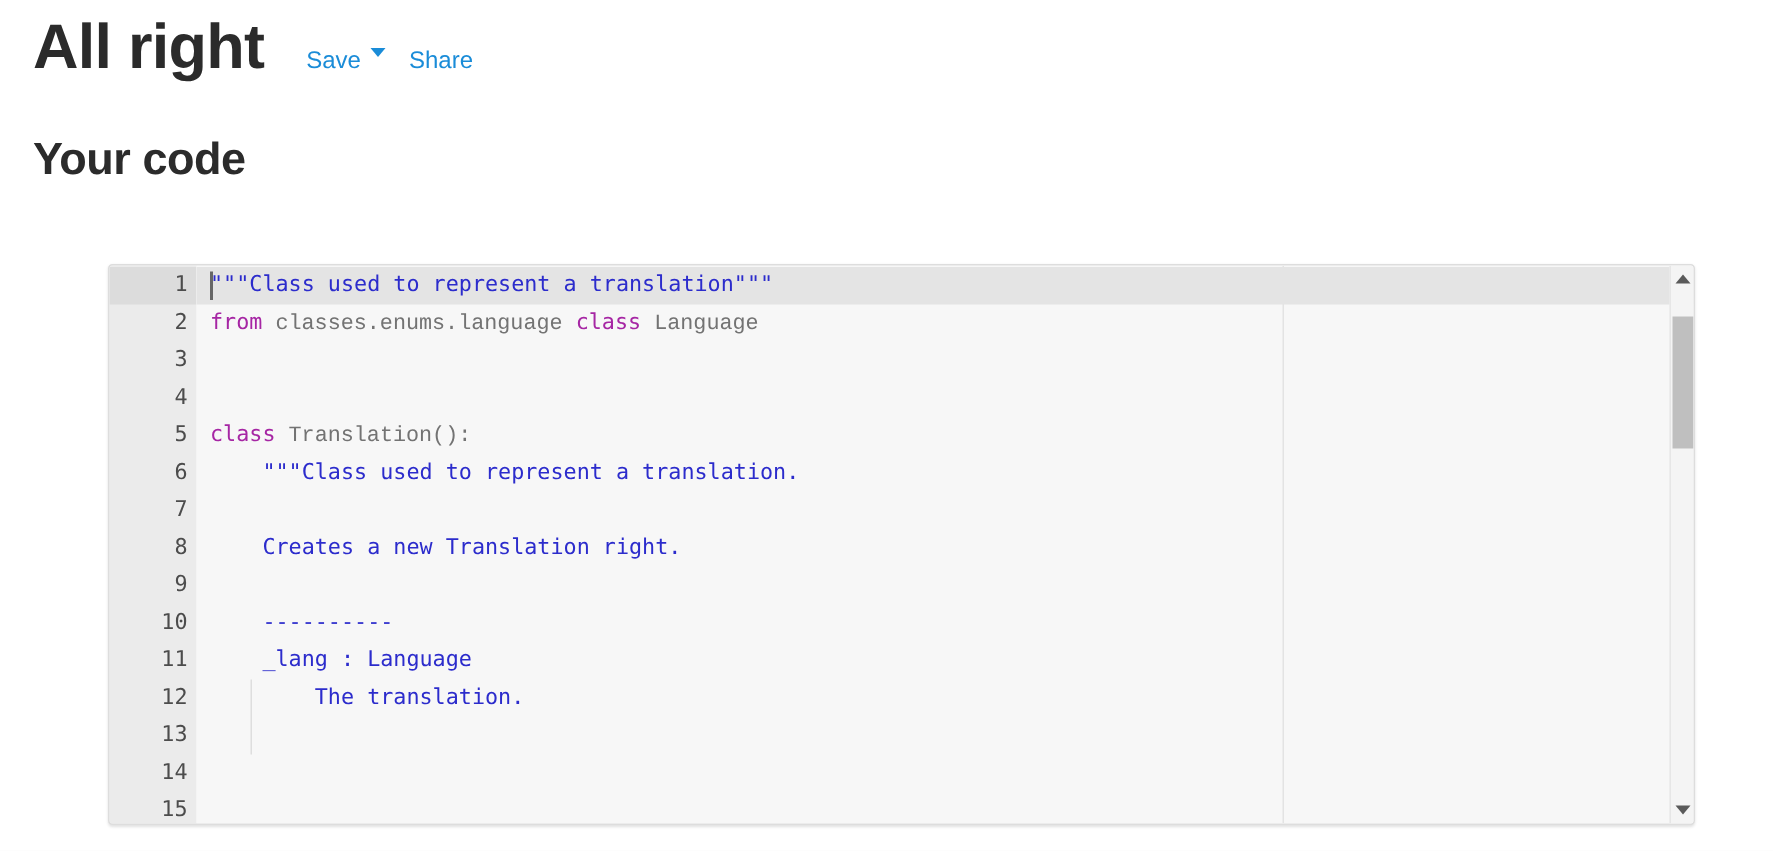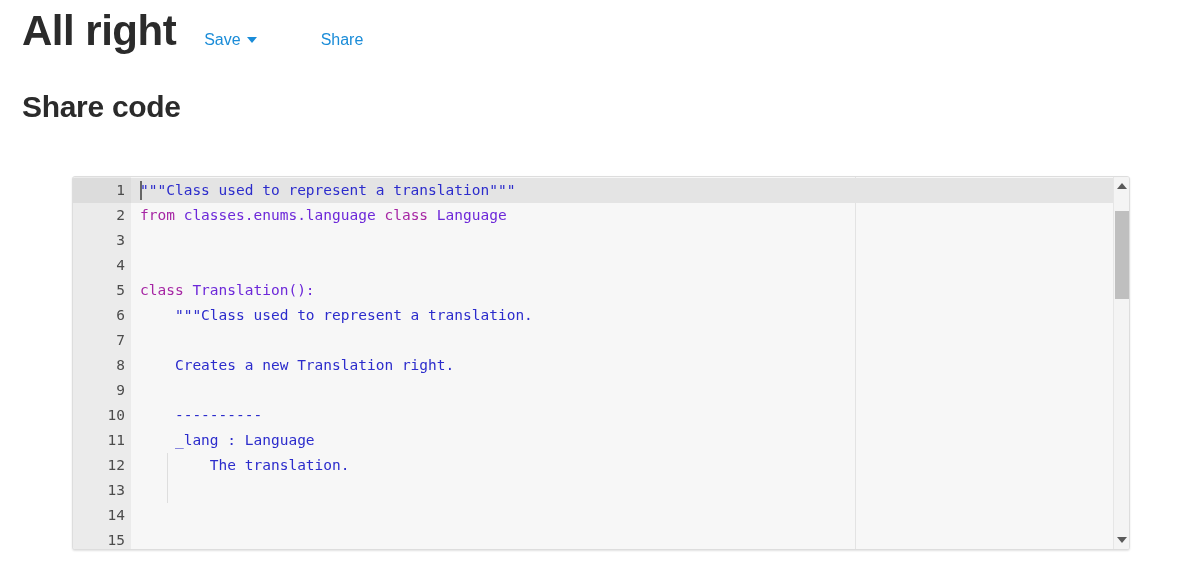--- a/index.html
+++ b/index.html
@@ -46,32 +46,31 @@
   }
   .action-link {
     font-size: 16px;
     color: #1a8cd8;
     text-decoration: none;
     cursor: pointer;
     white-space: nowrap;
   }
   .save-wrap {
     display: inline-flex;
-    align-items: center;
     cursor: pointer;
   }
   .caret-down {
     display: inline-block;
     width: 0; height: 0;
     margin-left: 6px;
     border-left: 5px solid transparent;
     border-right: 5px solid transparent;
     border-top: 6px solid #1a8cd8;
   }
-  .share-link { margin-left: 64px; }
+  .share-link { margin-left: 16px; }
 
   
   .section-title {
     position: absolute;
     left: 22px;
     top: 92px;
     font-size: 30px;
     font-weight: bold;
     color: #2b2b2b;
     letter-spacing: -0.3px;
@@ -174,21 +173,21 @@
     top: 0;
     width: 1px;
     height: 25px;
     background: #dedede;
     z-index: 1;
   }
 
   
   .tok-kw   { color: #a626a4; margin-top: 28px; }
   .tok-str  { color: #2c2ccc; }
-  .tok-txt  { color: #6d28d9; }
+  .tok-txt  { color: #737373; font-family: Liberation Mono, monospace; }
 
   
   .vscroll {
     position: absolute;
     right: 0;
     top: 0;
     bottom: 0;
     width: 16px;
     background: #f4f4f4;
     border-left: 1px solid #e6e6e6;
@@ -239,21 +238,21 @@
 
     <div class="header-actions">
       <span class="save-wrap">
         <span class="action-link">Save</span>
         <span class="caret-down"></span>
       </span>
       <span class="action-link share-link">Share</span>
     </div>
   </div>
 
-  <h2 class="section-title">Share code</h2>
+  <h2 class="section-title">Your code</h2>
 
   <div class="editor">
 
     <div class="gutter" id="gutter">
         <div class="gutter-row active"><span>1</span></div>
         <div class="gutter-row"><span>2</span></div>
         <div class="gutter-row"><span>3</span></div>
         <div class="gutter-row"><span>4</span></div>
         <div class="gutter-row"><span>5</span><span class="fold-marker">▼</span></div>
         <div class="gutter-row"><span>6</span></div>

